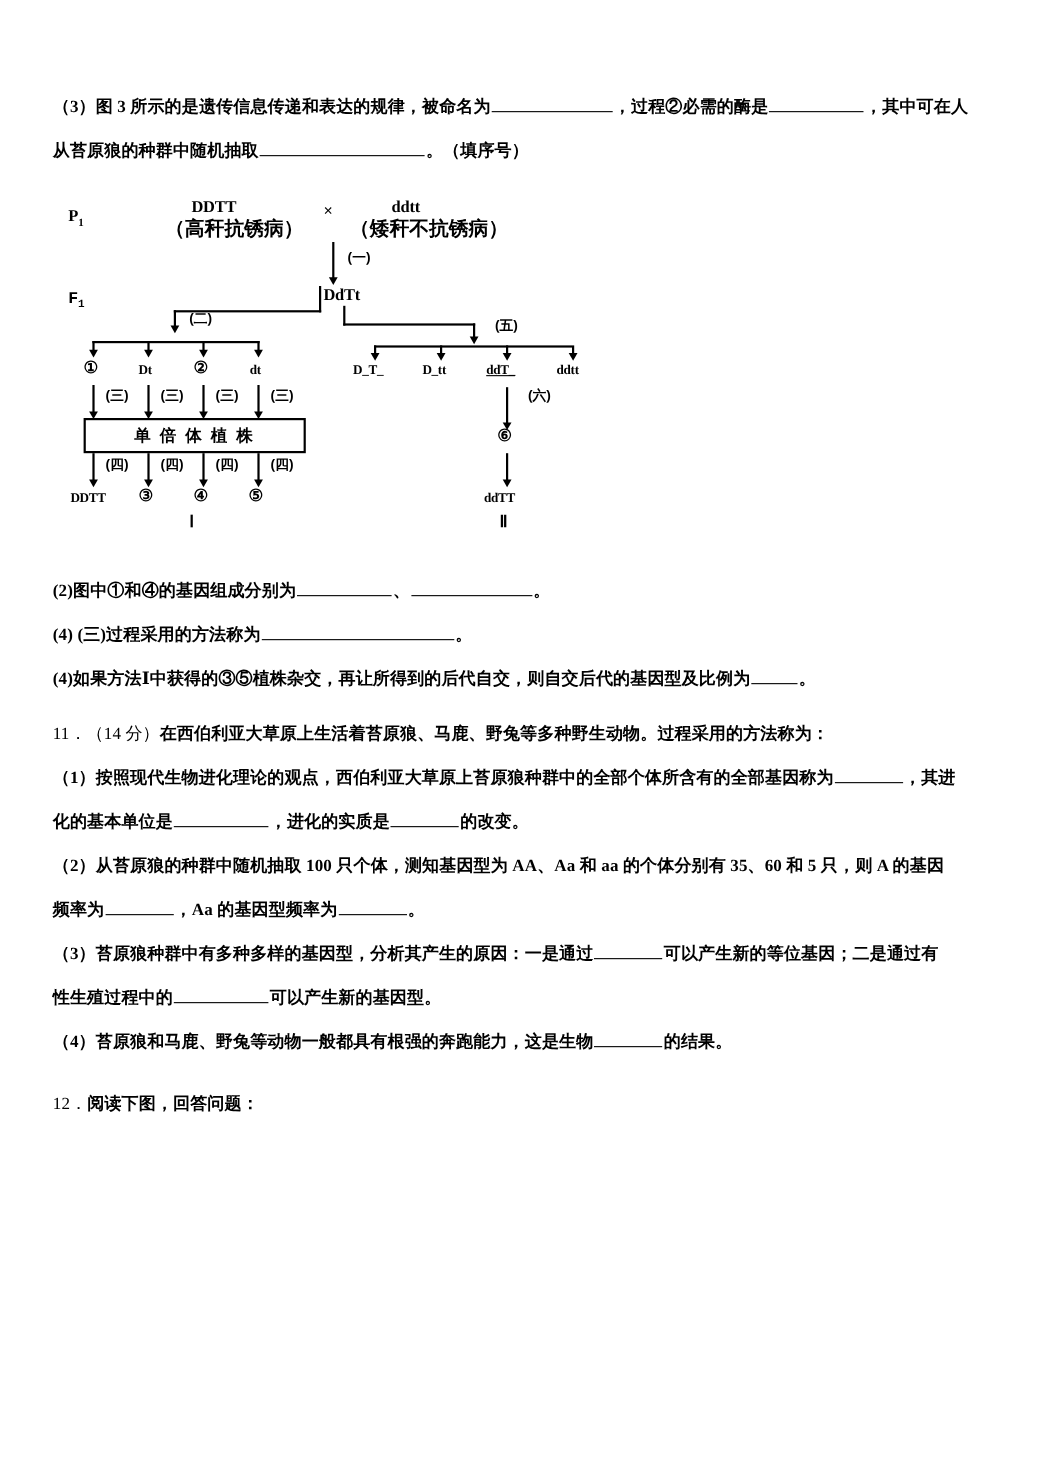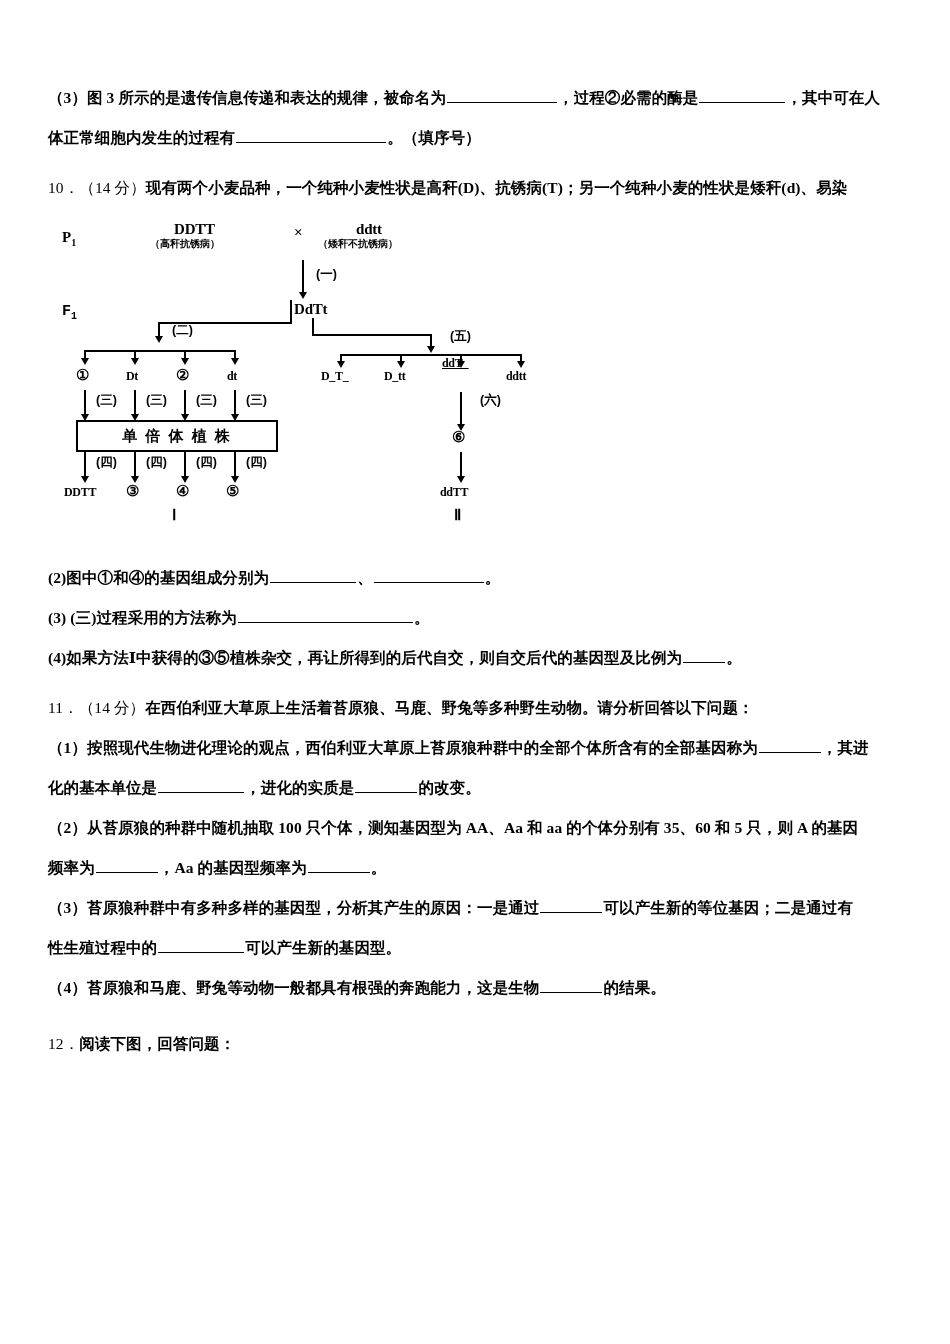--- a/index.html
+++ b/index.html
@@ -79,21 +79,21 @@
   .gen {
     font-size: 12px;
     letter-spacing: -0.3px;
   }
   .gen-big {
     font-size: 15px;
     letter-spacing: -0.2px;
   }
   .cn {
     font-family: "Liberation Sans", sans-serif;
-    font-size: 10px;
+    font-size: 18px;
     font-weight: bold;
     text-align: right;
   }
   .step {
     font-family: "Liberation Sans", sans-serif;
     font-size: 12.5px;
     font-weight: bold;
   }
   .circ {
     font-size: 15px;
@@ -148,28 +148,25 @@
 </head>
 <body>
 
 <div class="page">
 <div class="content">
 
   <div class="para">
     <span>（3）图 3 所示的是遗传信息传递和表达的规律，被命名为</span><span class="blank b-lg"></span><span>，过程②必需的酶是</span><span class="blank b-md"></span><span>，其中可在人</span>
   </div>
   <div class="para">
-    <span>体正常细胞内发生的过程有</span><span class="blank b-xl"></span><span>。（填序号）</span>
+    <span>从苔原狼的种群中随机抽取</span><span class="blank b-xl"></span><span>。（填序号）</span>
   </div>
 
   <div class="gap-10"></div>
 
-  <div class="para q-head">
-    <span class="num-label">10．</span><span class="num-label">（14 分）</span><span>现有两个小麦品种，一个纯种小麦性状是高秆(D)、抗锈病(T)；另一个纯种小麦的性状是矮秆(d)、易染</span>
-  </div>
 
   <div class="diagram">
 
     <div class="lbl pf-label" style="left:0px; top:8px;"><span>P</span><span class="sub">1</span></div>
 
     <div class="lbl gen-big" style="left:112px; top:0px;">DDTT</div>
     <div class="lbl cn" style="left:88px; top:17px;">（高秆抗锈病）</div>
 
     <div class="lbl times" style="left:232px; top:3px;">×</div>
 
@@ -258,21 +255,21 @@
     <div class="arrowhead" style="left:275px; top:139px;"></div>
     <div class="vline" style="left:338px; top:132px; height:10px;"></div>
     <div class="arrowhead" style="left:335px; top:139px;"></div>
     <div class="vline" style="left:398px; top:132px; height:10px;"></div>
     <div class="arrowhead" style="left:395px; top:139px;"></div>
     <div class="vline" style="left:458px; top:132px; height:10px;"></div>
     <div class="arrowhead" style="left:455px; top:139px;"></div>
 
     <div class="lbl gen" style="left:259px; top:148px;">D_T_</div>
     <div class="lbl gen" style="left:322px; top:148px;">D_tt</div>
-    <div class="lbl gen" style="left:380px; top:135px;text-decoration:underline;">ddT_</div>
+    <div class="lbl gen" style="left:380px; top:148px;text-decoration:underline;">ddT_</div>
     <div class="lbl gen" style="left:444px; top:148px;">ddtt</div>
 
     <div class="vline" style="left:398px; top:170px; height:36px;"></div>
     <div class="arrowhead" style="left:395px; top:202px;"></div>
     <div class="lbl step" style="left:418px; top:172px;">(六)</div>
 
     <div class="lbl circ" style="left:390px; top:208px;">⑥</div>
 
     <div class="vline" style="left:398px; top:230px; height:28px;"></div>
     <div class="arrowhead" style="left:395px; top:254px;"></div>
@@ -281,31 +278,31 @@
     <div class="lbl roman" style="left:392px; top:286px;">Ⅱ</div>
 
   </div>
 
 
   <div class="para">
     <span>(2)图中①和④的基因组成分别为</span><span class="blank b-md"></span><span>、</span><span class="blank b-lg"></span><span>。</span>
   </div>
 
   <div class="para">
-    <span>(3) (三)过程采用的方法称为</span><span class="blank b-xxl"></span><span>。</span>
+    <span>(4) (三)过程采用的方法称为</span><span class="blank b-xxl"></span><span>。</span>
   </div>
 
   <div class="para">
     <span>(4)如果方法Ⅰ中获得的③⑤植株杂交，再让所得到的后代自交，则自交后代的基因型及比例为</span><span class="blank b-xs"></span><span>。</span>
   </div>
 
   <div class="gap-10"></div>
 
   <div class="para q-head">
-    <span class="num-label">11．</span><span class="num-label">（14 分）</span><span>在西伯利亚大草原上生活着苔原狼、马鹿、野兔等多种野生动物。请分析回答以下问题：</span>
+    <span class="num-label">11．</span><span class="num-label">（14 分）</span><span>在西伯利亚大草原上生活着苔原狼、马鹿、野兔等多种野生动物。过程采用的方法称为：</span>
   </div>
 
   <div class="para">
     <span>（1）按照现代生物进化理论的观点，西伯利亚大草原上苔原狼种群中的全部个体所含有的全部基因称为</span><span class="blank b-sm"></span><span>，其进</span>
   </div>
   <div class="para">
     <span>化的基本单位是</span><span class="blank b-md"></span><span>，进化的实质是</span><span class="blank b-sm"></span><span>的改变。</span>
   </div>
 
   <div class="para">

